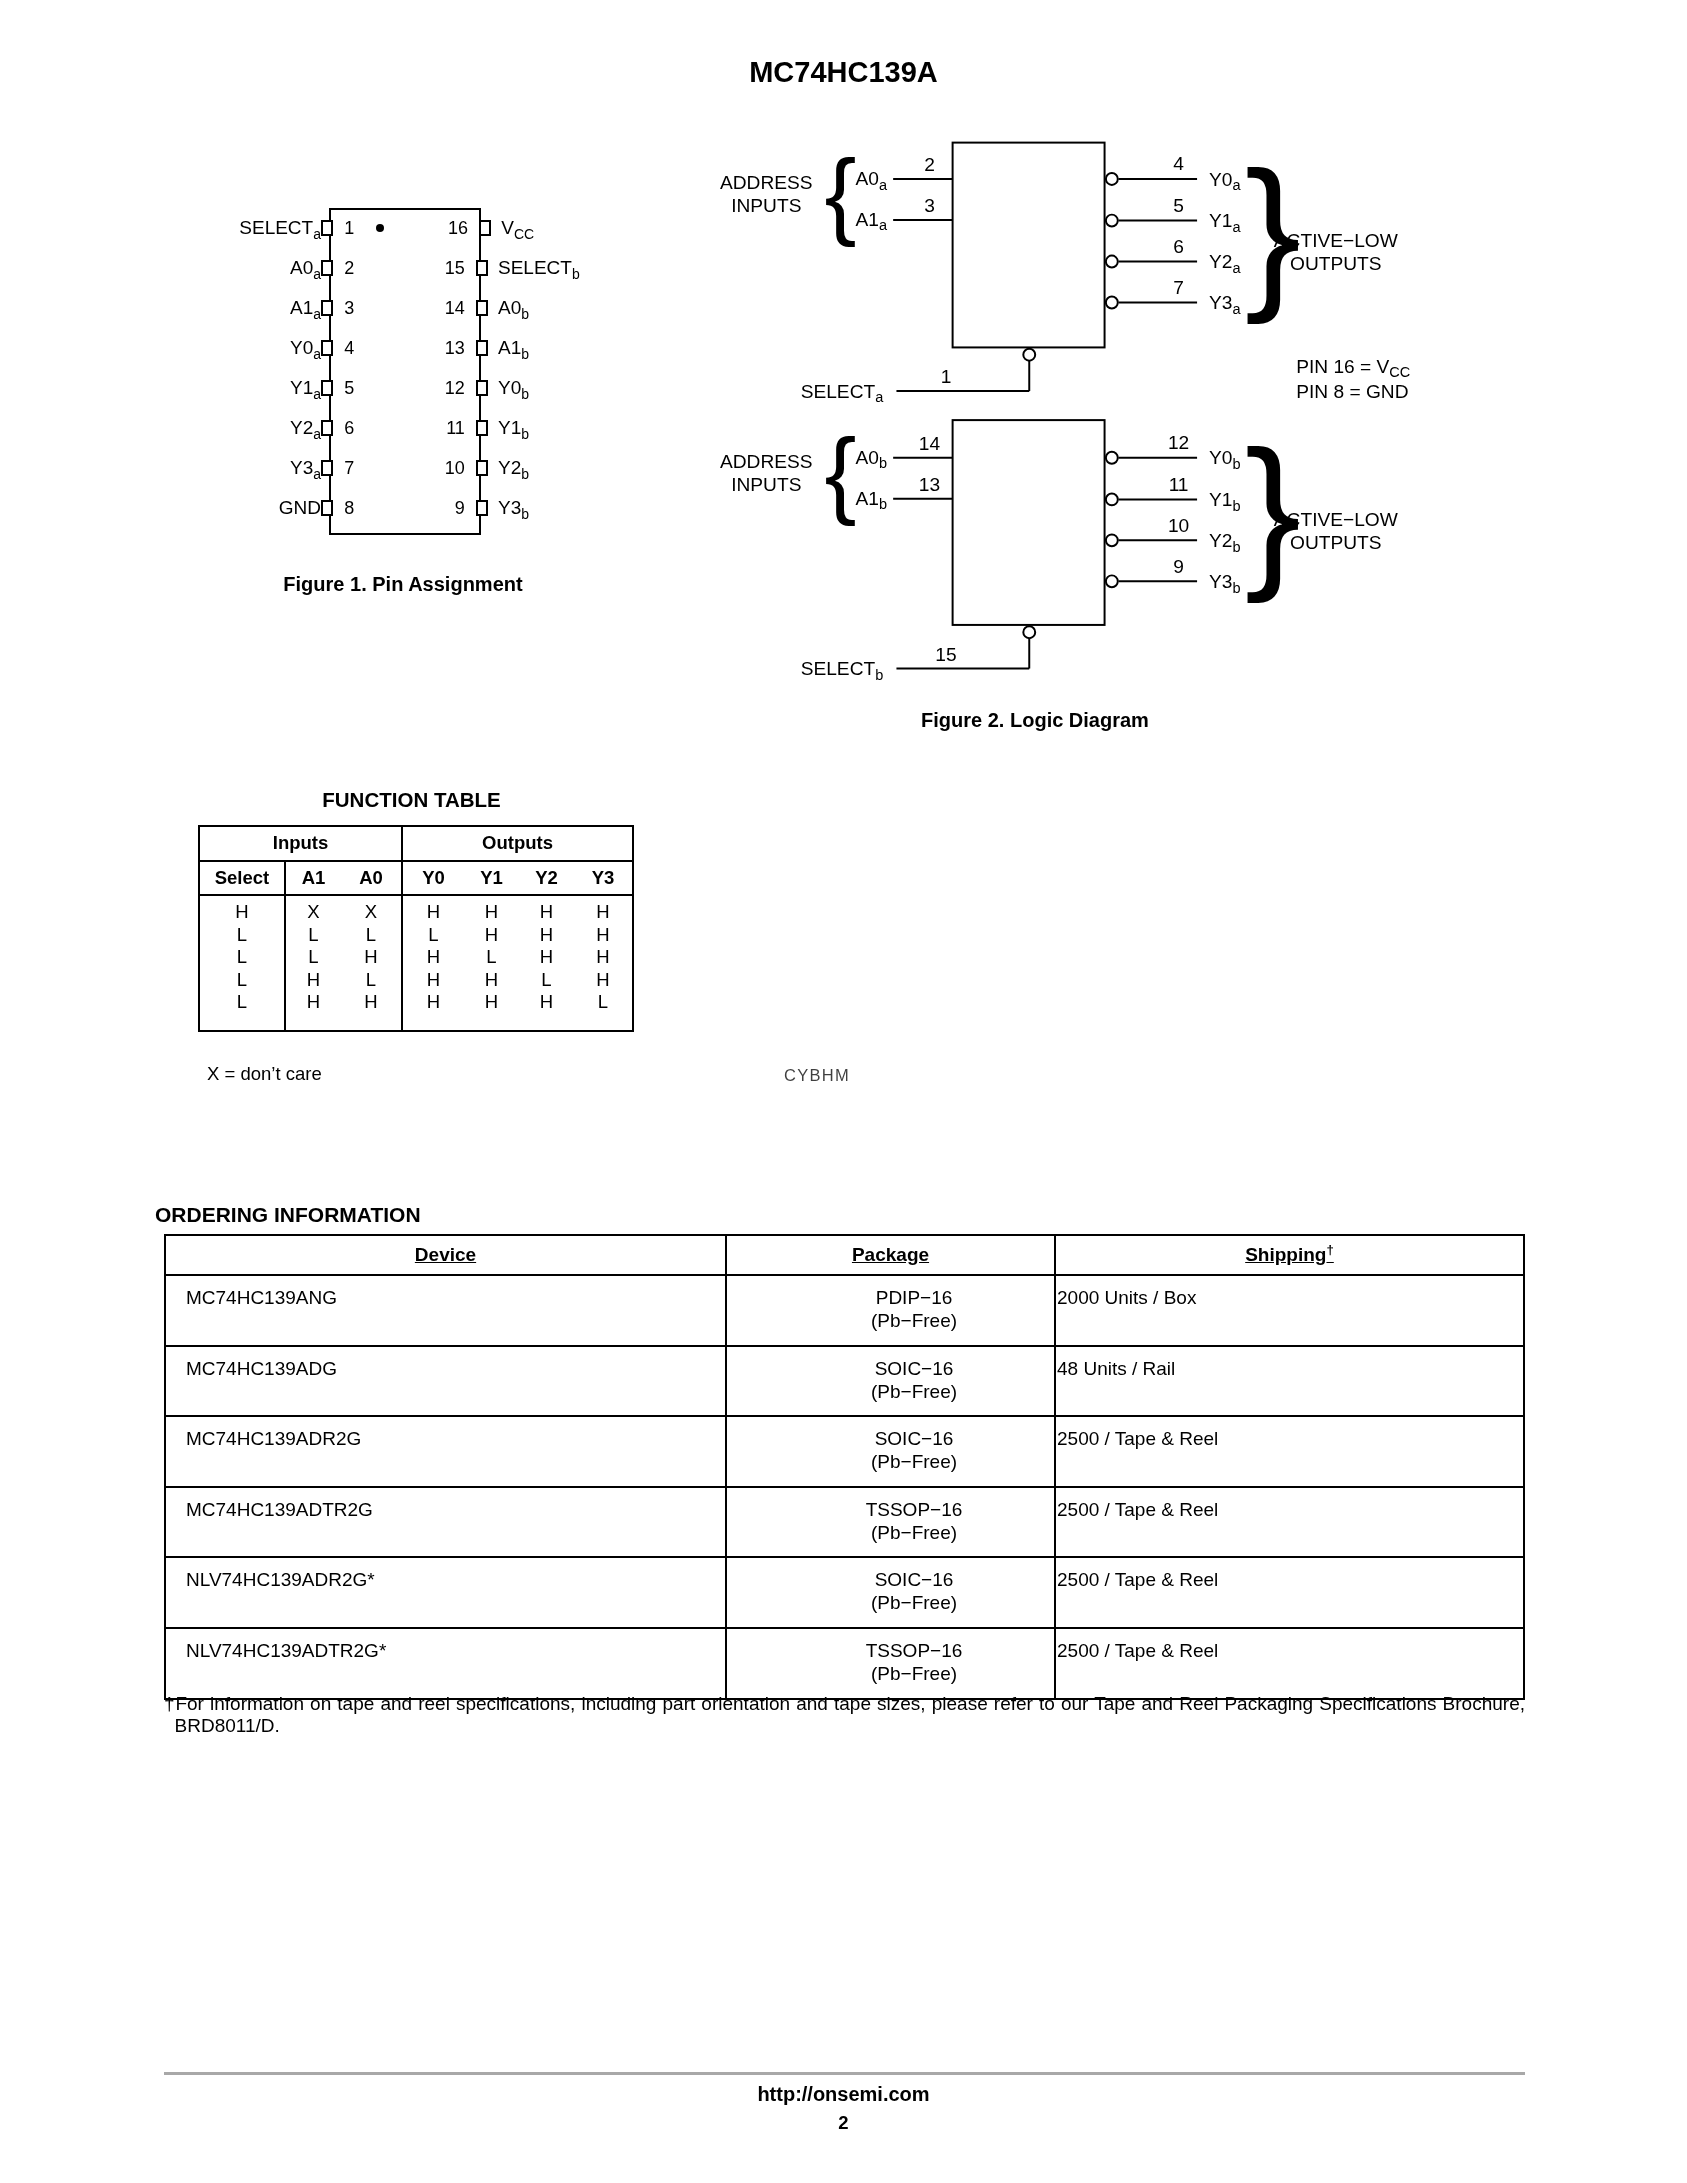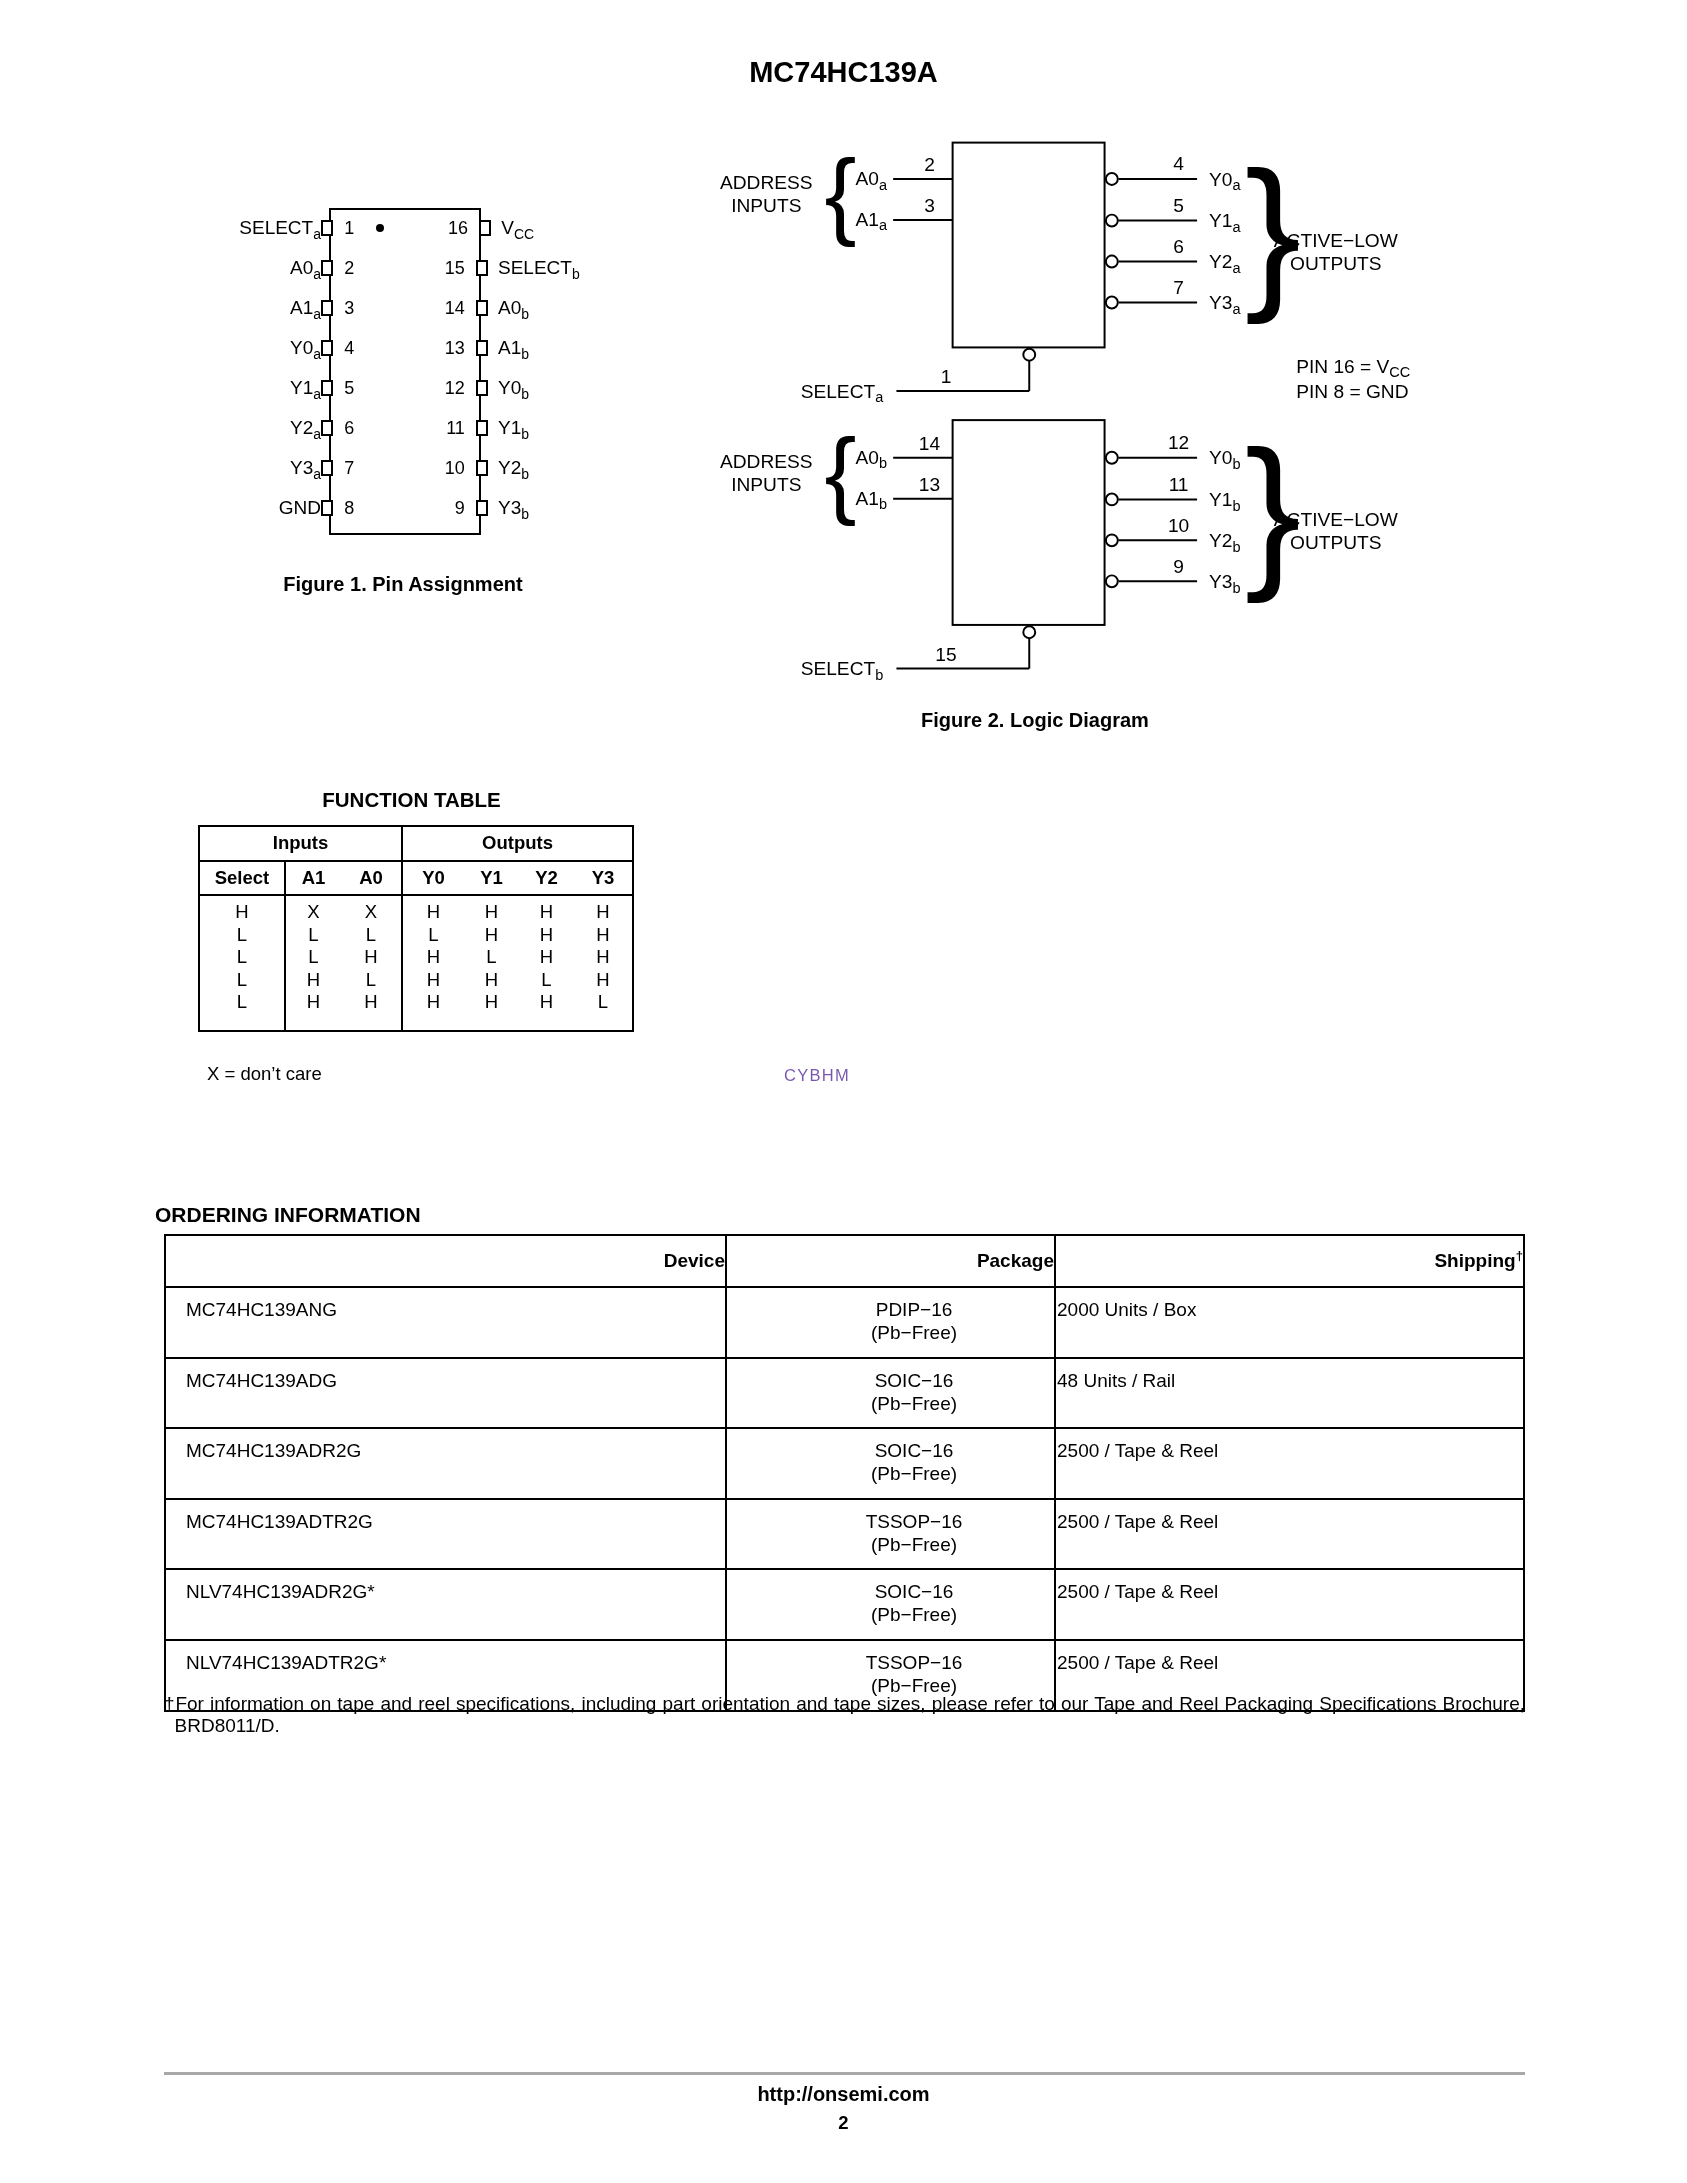--- a/index.html
+++ b/index.html
@@ -50,27 +50,27 @@
   .ft .br{border-right:2px solid #000;}
   .ft .bb{border-bottom:2px solid #000;}
   .ft tbody td{line-height:20.5px;font-weight:normal;}
   .ft tbody tr:first-child td{padding-top:6px;}
   .ft tbody tr:last-child td{padding-bottom:17px;}
   .ft .c-sel{width:84px;} .ft .c-a1{width:55px;} .ft .c-a0{width:60px;}
   .ft .c-y0{width:61px;} .ft .c-y1{width:55px;} .ft .c-y2{width:55px;} .ft .c-y3{width:58px;}
   .ft-note{left:207px;top:1063px;font-size:18.5px;}
 
   
-  .watermark{left:784px;top:1066px;font-size:16.5px;color:#4c1d95;opacity:0.75;letter-spacing:1.3px;}
+  .watermark{left:784px;top:1066px;font-size:16.5px;color:#000000;opacity:0.75;letter-spacing:1.3px;}
 
   
   .ord-title{left:155px;top:1203px;font-size:21px;font-weight:bold;}
   .ord{left:164px;top:1234px;border-collapse:collapse;table-layout:fixed;width:1359px;}
   .ord th,.ord td{border:2px solid #000;}
-  .ord th{font-size:19px;font-weight:bold;text-align:right;padding:14px 0;}
+  .ord th{font-size:19px;font-weight:bold;text-align:center;padding:8px 0;text-decoration:underline;}
   .ord td{font-size:19px;vertical-align:top;padding-top:10px;padding-bottom:12.6px;line-height:23px;}
   .ord .c-dev{width:561px;} .ord .c-pkg{width:329px;} .ord .c-shp{width:469px;}
   .ord td.dev{text-align:left;padding-left:20px;}
   .ord td.pkg{text-align:center;padding-left:48px;}
   .ord td.shp{text-align:left;}
 
   .fnotes{left:164px;top:1693px;width:1361px;font-size:19px;line-height:22px;}
   .fn{margin:0;text-align:justify;padding-left:10.6px;text-indent:-10.6px;}
 
   

